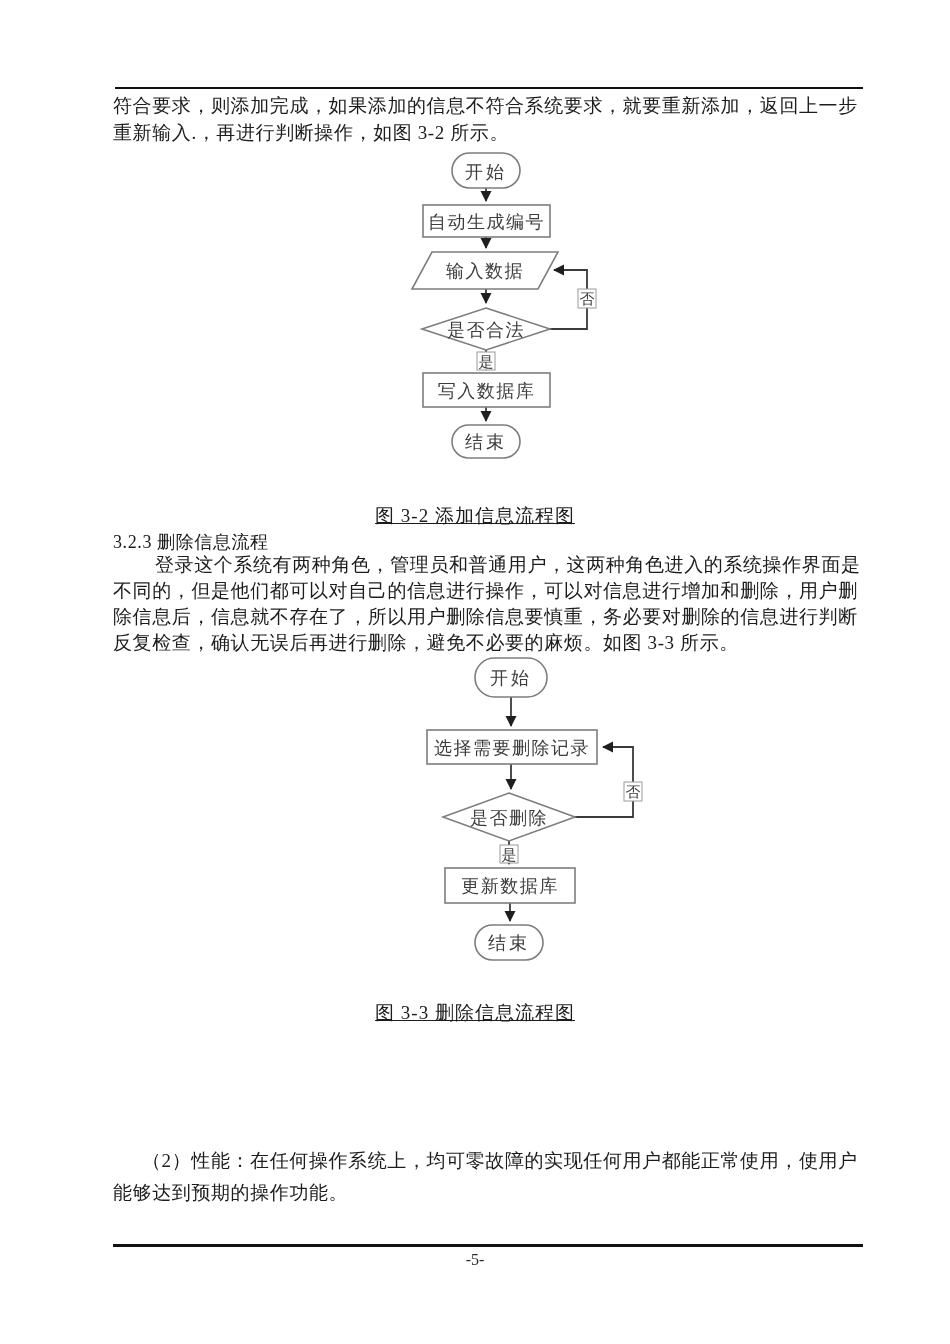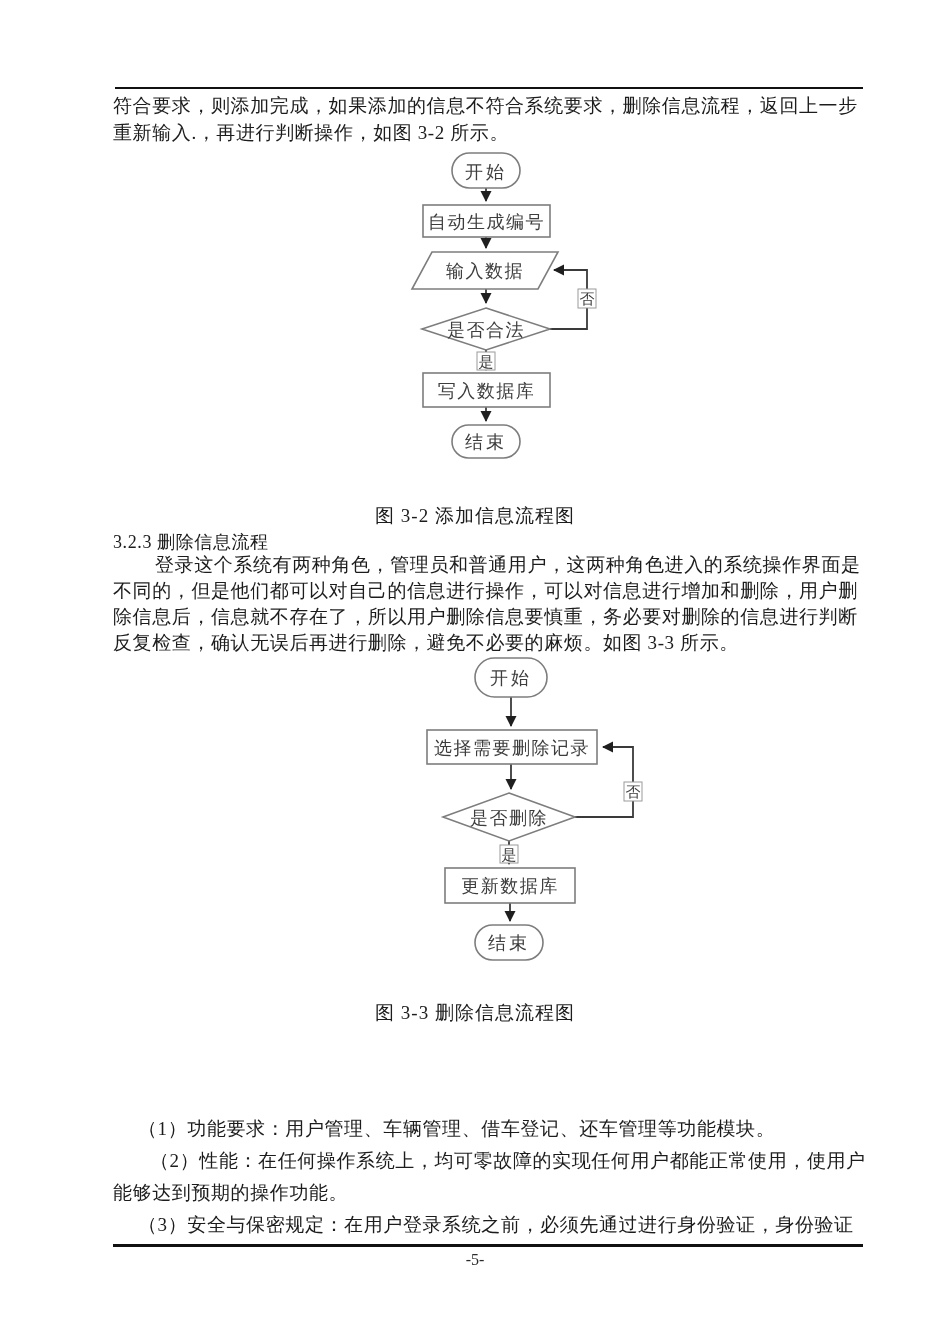--- a/index.html
+++ b/index.html
@@ -20,20 +20,21 @@
     white-space:nowrap;
     color:#1c1c1c;
   }
   .caption{
     position:absolute;
     left:0;width:950px;
     text-align:center;
     font-size:19px;
     letter-spacing:1px;
     color:#1c1c1c;
+    text-decoration:underline;
   }
   .subheading{
     position:absolute;
     font-size:18px;
     letter-spacing:0.6px;
     white-space:nowrap;
     color:#1c1c1c;
   }
   .heading-33{
     position:absolute;
@@ -72,21 +73,21 @@
     dominant-baseline:central;
   }
 </style>
 </head>
 <body>
 
 <div class="page">
 
   <div class="rule" style="left:115px;top:87px;width:748px;height:2px;"></div>
 
-  <div class="tl" style="left:113px;top:95px;">符合要求，则添加完成，如果添加的信息不符合系统要求，删除信息流程，返回上一步</div>
+  <div class="tl" style="left:113px;top:95px;">符合要求，则添加完成，如果添加的信息不符合系统要求，就要重新添加，返回上一步</div>
   <div class="tl" style="left:113px;top:122px;">重新输入.，再进行判断操作，如图 3-2 所示。</div>
 
   <svg class="flow" style="left:393px;top:148px;" width="224" height="316" viewBox="393 148 224 316">
     <defs>
       <marker id="ah1" markerUnits="userSpaceOnUse" markerWidth="12" markerHeight="12" refX="10" refY="5.5" orient="auto">
         <path d="M0,0 L11,5.5 L0,11 Z" fill="#1f1f1f"></path>
       </marker>
     </defs>
 
     <line class="conn" x1="486" y1="188" x2="486" y2="201" marker-end="url(#ah1)"></line>
@@ -157,21 +158,19 @@
     <text class="ntext wide" x="509" y="943">结束</text>
 
     <rect class="lblbox" x="500" y="845" width="18" height="18"></rect>
     <text class="stext" x="509" y="854.5">是</text>
     <rect class="lblbox" x="624" y="782" width="18" height="19"></rect>
     <text class="stext" x="633" y="792">否</text>
   </svg>
 
   <div class="caption" style="top:1000px;">图 3-3 删除信息流程图</div>
 
-  <div class="tl" style="left:138px;top:1118px;">（1）功能要求：用户管理、车辆管理、借车登记、还车管理等功能模块。</div>
-  <div class="tl" style="left:150px;top:1150px;">（2）性能：在任何操作系统上，均可零故障的实现任何用户都能正常使用，使用户</div>
+  <div class="tl" style="left:142px;top:1150px;">（2）性能：在任何操作系统上，均可零故障的实现任何用户都能正常使用，使用户</div>
   <div class="tl" style="left:113px;top:1182px;">能够达到预期的操作功能。</div>
-  <div class="tl" style="left:138px;top:1214px;">（3）安全与保密规定：在用户登录系统之前，必须先通过进行身份验证，身份验证</div>
 
   <div class="rule" style="left:113px;top:1244px;width:750px;height:3px;"></div>
   <div class="footer-num" style="top:1251px;">-5-</div>
 
 </div>
 
 </body></html>

